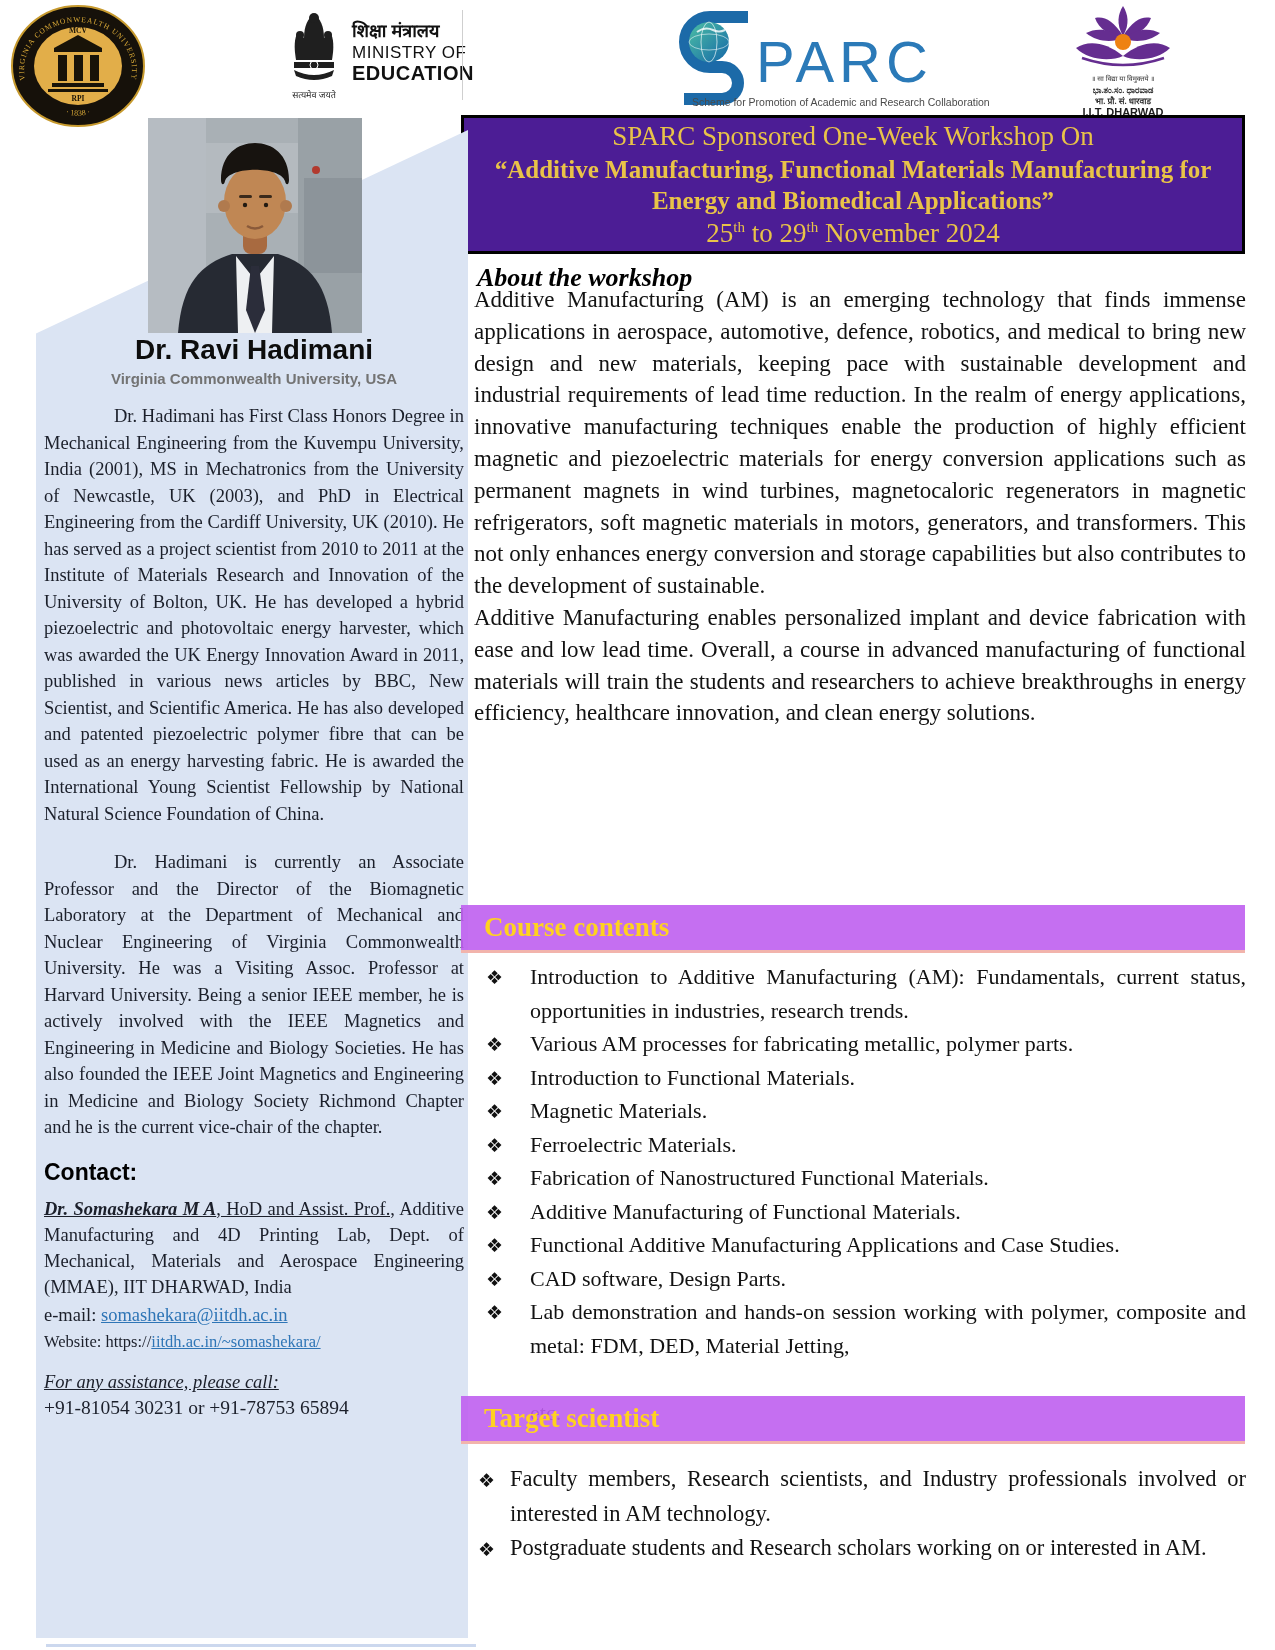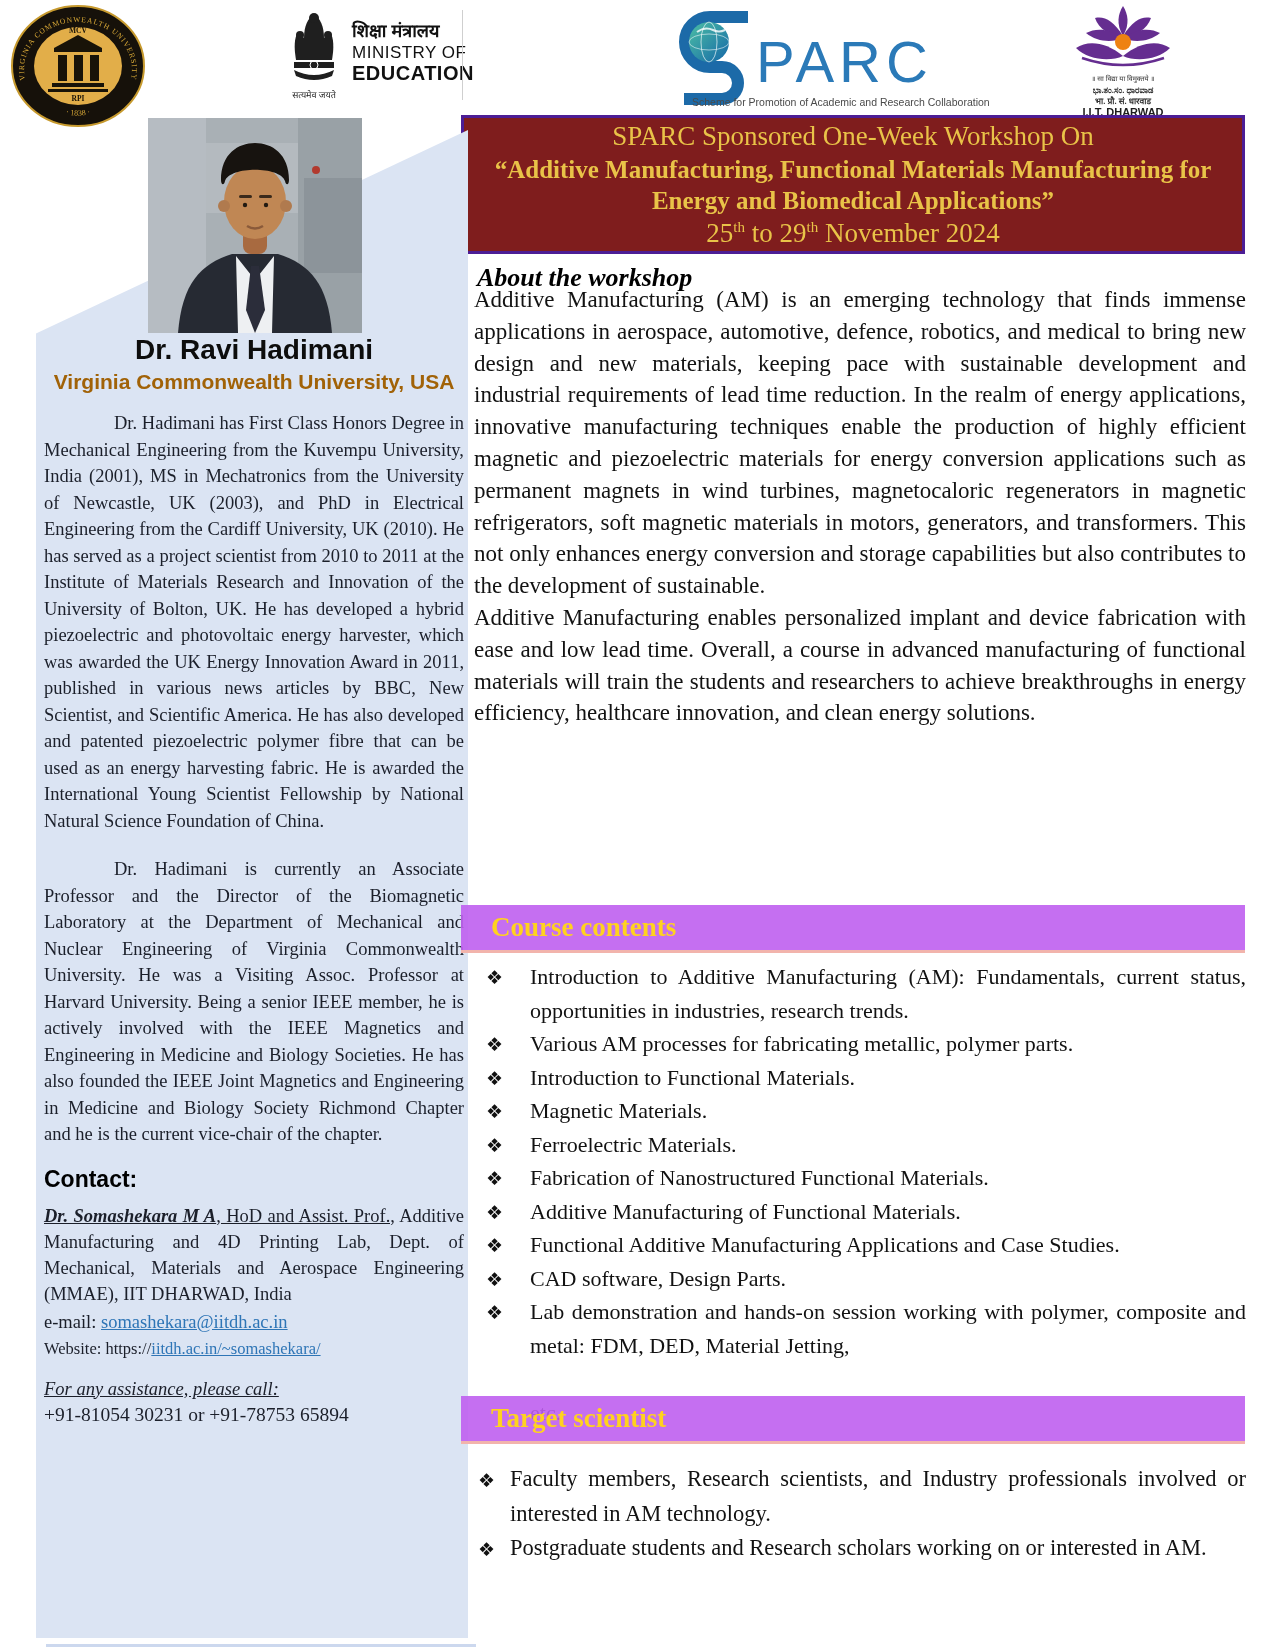--- a/index.html
+++ b/index.html
@@ -13,54 +13,54 @@
   .moe-text{position:absolute;left:64px;top:14px;font-family:"Liberation Sans",sans-serif;line-height:1.1;white-space:nowrap;}
   .moe-hindi{font-size:18px;font-weight:700;}
   .moe-l1{font-size:17px;letter-spacing:.5px;margin-top:2px;}
   .moe-l2{font-size:20px;font-weight:700;letter-spacing:.5px;}
   .hdr-divider{position:absolute;left:462px;top:10px;width:1px;height:90px;background:#cfcfcf;}
   .sparc{position:absolute;left:664px;top:6px;}
   .iitdh{position:absolute;left:1068px;top:2px;}
 
   
   .banner{position:absolute;left:461px;top:115px;width:784px;height:139px;box-sizing:border-box;
-          background:#7f1d1d;border:3px solid #4c1d95;text-align:center;color:#e9c348;
+          background:#4c1d95;border:3px solid #000000;text-align:center;color:#e9c348;
           display:flex;flex-direction:column;justify-content:center;}
   .banner .l1{font-size:27px;}
   .banner .l2{font-size:25px;font-weight:700;line-height:31px;padding:2px 26px 0 26px;}
   .banner .l3{font-size:27px;margin-top:2px;}
   .banner sup{font-size:15px;}
 
   
   .left-panel{position:absolute;left:36px;top:130px;width:432px;height:1508px;background:#dbe4f3;
               clip-path:polygon(0 13.5%,100% 0,100% 100%,0 100%);}
   .bottom-strip{position:absolute;left:46px;top:1644px;width:430px;height:3px;background:#ccd8ee;}
   .photo{position:absolute;left:148px;top:118px;width:214px;height:215px;z-index:2;}
   .left-inner{position:absolute;left:44px;top:334px;width:420px;z-index:2;color:#1b1f2a;}
   .name{font-family:"Liberation Sans",sans-serif;font-weight:700;font-size:28px;text-align:center;color:#0d0d0d;}
-  .affil{font-family:"Liberation Sans",sans-serif;font-weight:700;font-size:21px;text-align:center;margin-top:4px;color:#a16207;}
+  .affil{font-family:"Liberation Sans",sans-serif;font-weight:700;font-size:15px;text-align:center;margin-top:4px;color:#737373;}
   .bio{font-size:18.5px;line-height:26.5px;text-align:justify;margin:16px 0 0 0;text-indent:70px;}
   .bio2{margin-top:22px;}
   .contact-h{font-family:"Liberation Sans",sans-serif;font-weight:700;font-size:23px;margin-top:18px;color:#000;}
   .contact-p{margin:10px 0 0 0;font-size:18.5px;line-height:26px;text-align:justify;}
   .contact-p b{font-weight:700;font-style:italic;}
   .email-line{margin-top:2px;font-size:18.5px;line-height:26px;}
   .web-line{margin-top:2px;font-size:16.5px;line-height:24px;}
   a.link{color:#2e75b6;text-decoration:underline;cursor:pointer;}
   .assist{margin:18px 0 0 0;font-size:18.5px;font-style:italic;text-decoration:underline;}
   .phones{margin:4px 0 0 0;font-size:19.5px;}
 
   
   .about-h{position:absolute;left:477px;top:263px;font-size:26px;font-weight:700;font-style:italic;color:#000;}
   .about{position:absolute;left:474px;top:284px;width:772px;font-size:23px;line-height:31.8px;
          text-align:justify;color:#121212;}
   .about p{margin:0;}
   .sec-banner{position:absolute;left:461px;width:784px;height:48px;box-sizing:border-box;
               background:rgba(191,95,240,.9);border-bottom:3px solid #f2b4ac;
-              display:flex;align-items:center;padding-left:30px;
+              display:flex;align-items:center;padding-left:23px;
               font-size:27px;font-weight:700;color:#ffd21f;z-index:3;}
   .course-banner{top:905px;}
   .target-banner{top:1396px;}
   .course-list{position:absolute;left:474px;top:960px;width:772px;z-index:1;}
   .course-list p{position:relative;margin:0;padding-left:56px;font-size:22px;line-height:33.5px;
                  text-align:justify;color:#121212;}
   .course-list .b,.aud-list .b{position:absolute;left:12px;top:1px;font-family:"DejaVu Sans",sans-serif;font-size:19px;color:#111;}
   .etc-line{position:absolute;left:530px;top:1400px;font-size:22px;color:#121212;z-index:1;}
   .aud-list{position:absolute;left:474px;top:1462px;width:772px;}
   .aud-list p{position:relative;margin:0;padding-left:36px;font-size:22.5px;line-height:34.5px;

